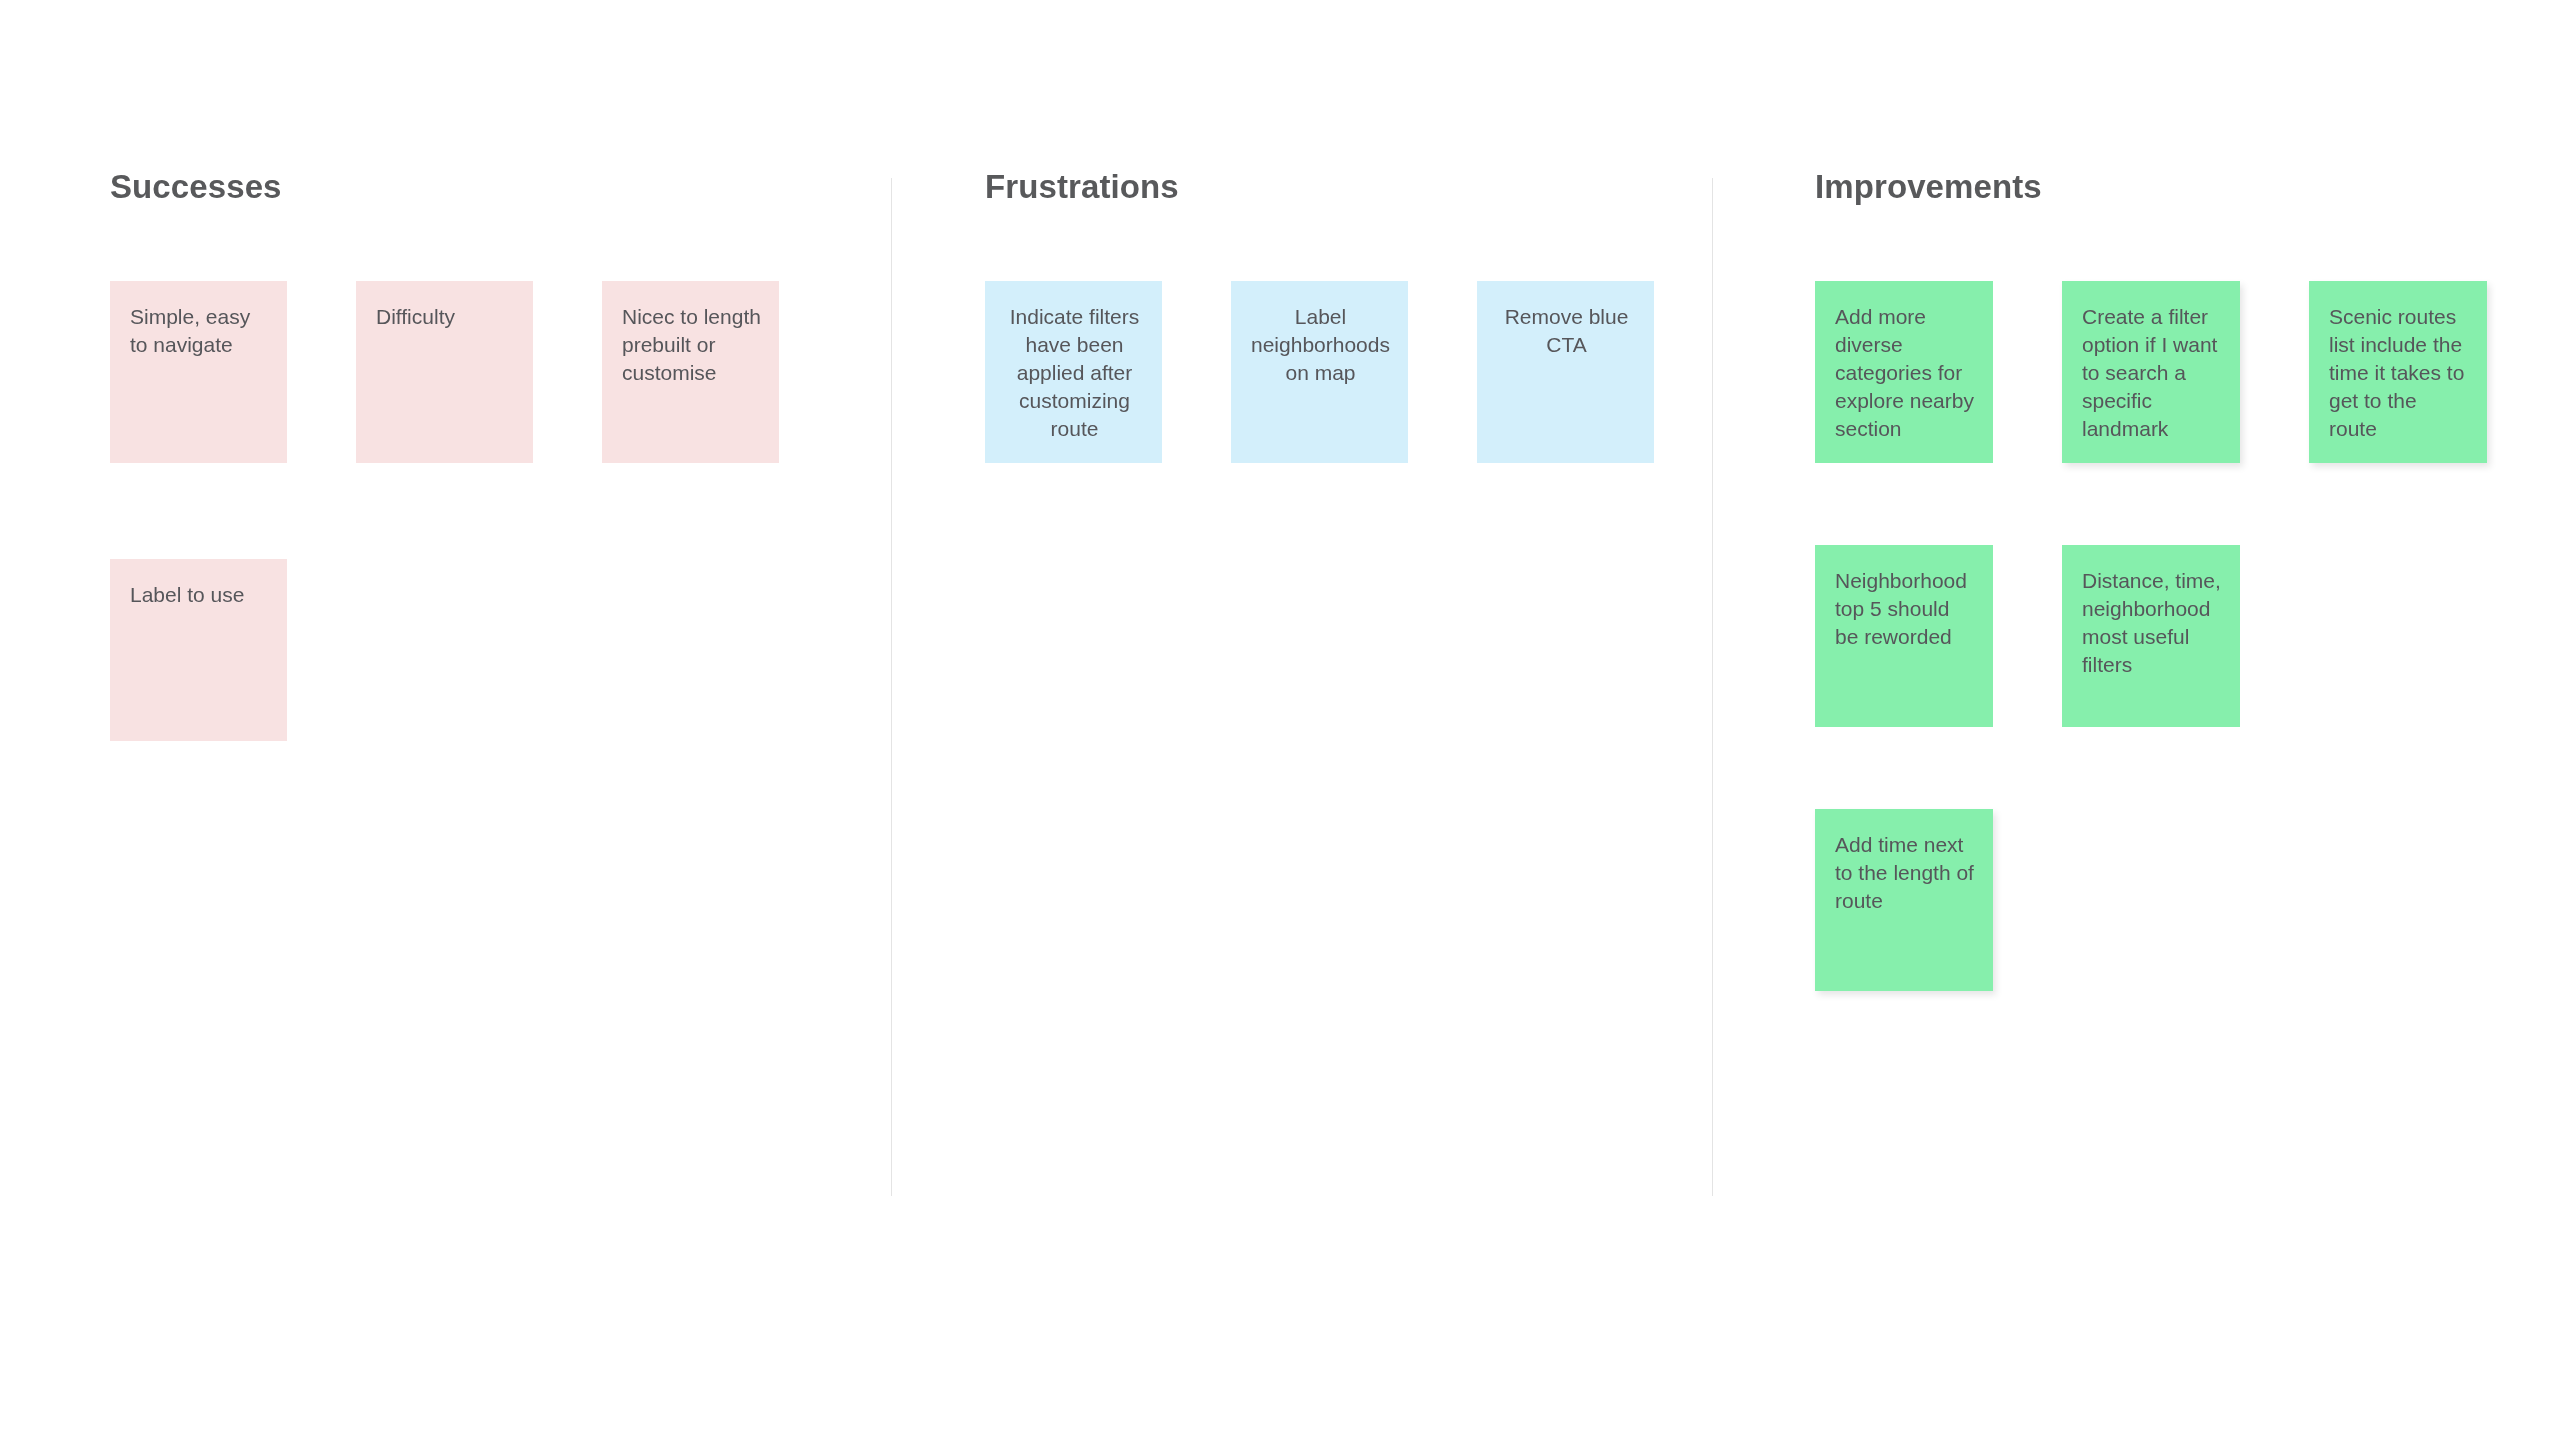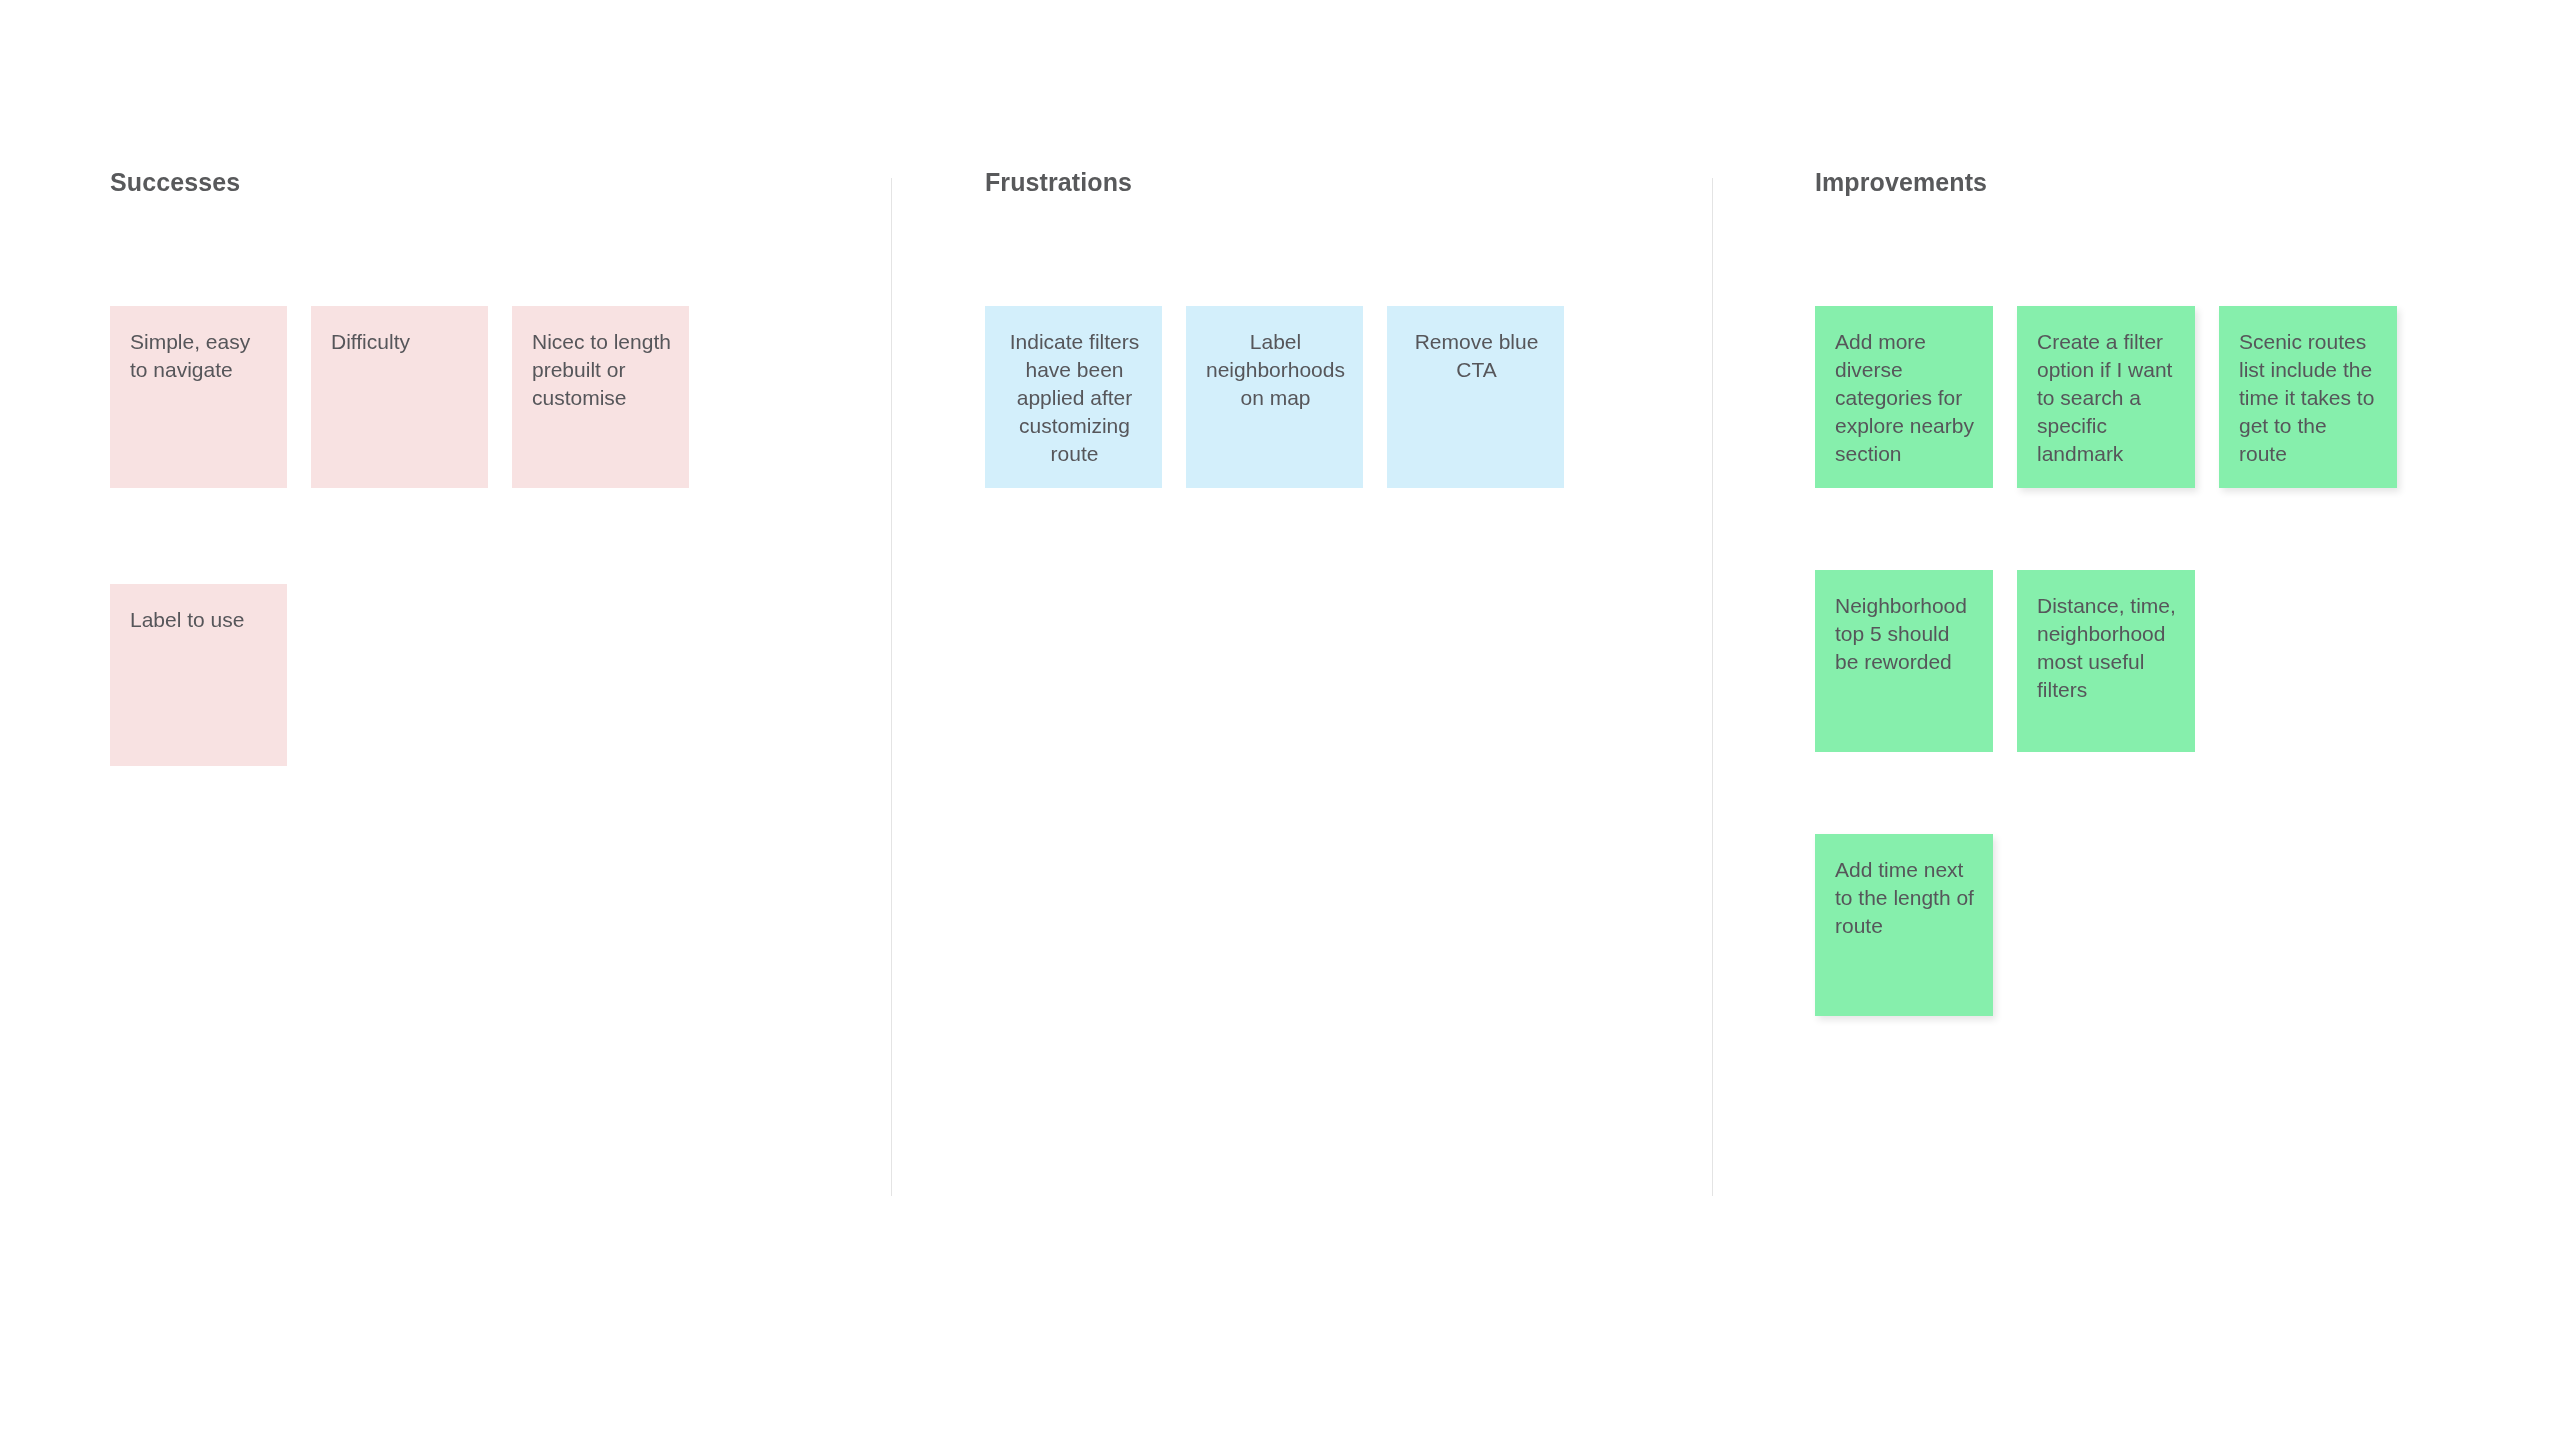--- a/index.html
+++ b/index.html
@@ -37,47 +37,47 @@
   
   .column {
     position: absolute;
     top: 170px;
   }
   .column.c-successes    { left: 110px;  width: 700px; }
   .column.c-frustrations { left: 985px;  width: 700px; }
   .column.c-improvements { left: 1815px; width: 720px; }
 
   .column-title {
-    font-size: 25px;
+    font-size: 33px;
     font-weight: bold;
     color: #58595b;
     letter-spacing: 0.1px;
     line-height: 1;
-    margin: 0 0 111px 0;
+    margin: 0 0 78px 0;
     white-space: nowrap;
   }
 
   
   .note-row {
     display: flex;
     align-items: flex-start;
     margin-bottom: 96px;
   }
   .note-row:last-child { margin-bottom: 0; }
 
   
   .note {
     box-sizing: border-box;
     width: 177px;
     min-height: 180px;
     padding: 22px 18px 18px 20px;
     font-size: 21px;
     line-height: 1.33;
     color: #56565a;
-    margin-right: 24px;
+    margin-right: 69px;
     overflow: hidden;
     word-wrap: break-word;
   }
   .note:last-child { margin-right: 0; }
 
   .note.pink  { background: #f8e2e2; }
   .note.blue  { background: #d3effb; }
   .note.beige { background: #86efac; }
 
   .note.shadowed {

